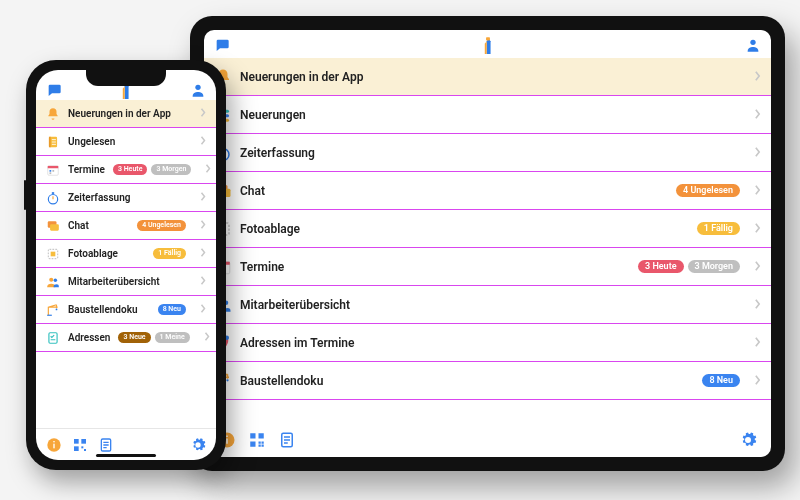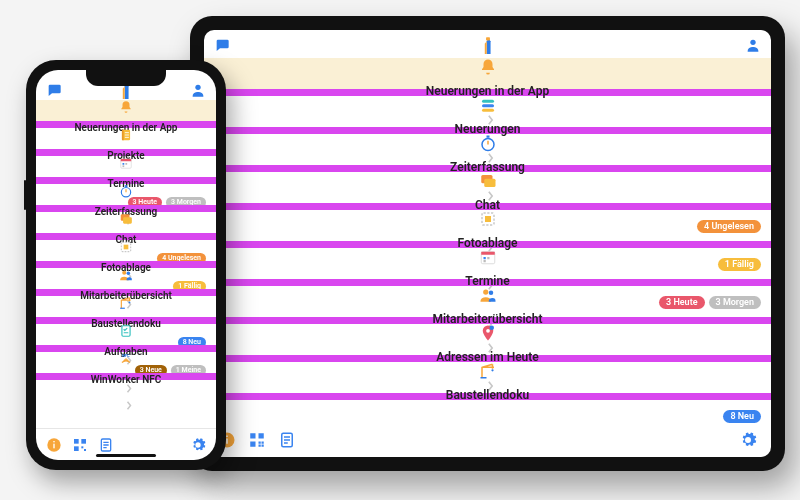--- a/index.html
+++ b/index.html
@@ -63,23 +63,22 @@
   .ic { display:inline-flex; align-items:center; justify-content:center; }
   .bubble-icon svg { width:16px; height:16px; }
   .profile-icon svg { width:16px; height:16px; }
   .logo-icon svg { width:16px; height:18px; }
 
   
   .list { flex:1 1 auto; overflow:hidden; }
   .row {
     display:flex; align-items:center; gap:8px;
     padding: 0 10px;
-    border-bottom: 7px solid #d946ef;
+    border-bottom: 1px solid #d946ef;
     position: relative;
-    flex-direction: column;
   }
   .phone .row { height: 28px; font-size: 10px; }
   .tablet .row { height: 38px; font-size: 12px; }
   .row.highlight { background: #faf0d5; }
   .row .label { font-weight: 600; color:#222; flex: 0 0 auto; }
   .row .badges { margin-left:auto; display:flex; gap:4px; align-items:center; }
   .chev { color:#c8c8c8; margin-left:6px; flex:0 0 auto; }
   .phone .chev svg { width:6px; height:9px; }
   .tablet .chev svg { width:7px; height:10px; }
 
@@ -251,21 +250,21 @@
             </svg></span>
         </div>
         <div class="row">
           <span class="ico">
             <svg viewBox="0 0 24 24">
               <path fill="#e9576b" d="M12 2a7 7 0 0 0-7 7c0 5 7 13 7 13s7-8 7-13a7 7 0 0 0-7-7z"></path>
               <circle cx="12" cy="9" r="2.5" fill="#fff"></circle>
               <circle cx="17" cy="5" r="3" fill="#2f7de8"></circle>
             </svg>
           </span>
-          <span class="label">Adressen im Heute</span>
+          <span class="label">Adressen im Termine</span>
           <span class="badges"></span>
           <span class="chev"><svg viewBox="0 0 8 12">
               <path fill="none" stroke="#c8c8c8" stroke-width="2" d="M2 1l4 5-4 5"></path>
             </svg></span>
         </div>
         <div class="row">
           <span class="ico">
             <svg viewBox="0 0 24 24">
               <path stroke="#f7a63a" stroke-width="2" fill="none" d="M4 21V7l14-4M4 7h16M18 3v6"></path>
               <rect x="2" y="20" width="8" height="2" fill="#2f7de8"></rect>
@@ -358,21 +357,21 @@
             </svg></span>
         </div>
         <div class="row">
           <span class="ico">
             <svg viewBox="0 0 24 24">
               <rect x="5" y="3" width="14" height="18" rx="2" fill="#f7bd3c"></rect>
               <rect x="5" y="3" width="3" height="18" fill="#e89a2a"></rect>
               <path stroke="#fff" stroke-width="1.5" d="M10 8h7M10 12h7M10 16h7"></path>
             </svg>
           </span>
-          <span class="label">Projekte</span>
+          <span class="label">Ungelesen</span>
           <span class="badges"></span>
           <span class="chev"><svg viewBox="0 0 8 12">
               <path fill="none" stroke="#c8c8c8" stroke-width="2" d="M2 1l4 5-4 5"></path>
             </svg></span>
         </div>
         <div class="row">
           <span class="ico">
             <svg viewBox="0 0 24 24">
               <rect x="3" y="5" width="18" height="16" rx="2" fill="#fff" stroke="#d0d0d0"></rect>
               <rect x="3" y="5" width="18" height="4" fill="#e9576b"></rect>
@@ -465,38 +464,25 @@
               <path fill="none" stroke="#c8c8c8" stroke-width="2" d="M2 1l4 5-4 5"></path>
             </svg></span>
         </div>
         <div class="row">
           <span class="ico">
             <svg viewBox="0 0 24 24">
               <rect x="5" y="3" width="14" height="18" rx="2" fill="#fff" stroke="#34c1bf" stroke-width="2"></rect>
               <path stroke="#34c1bf" stroke-width="2" fill="none" d="M8 9l2 2 4-4M8 15h8"></path>
             </svg>
           </span>
-          <span class="label">Aufgaben</span>
+          <span class="label">Adressen</span>
           <span class="badges">
             <span class="pill" style="background: #a16207;">3 Neue</span>
             <span class="pill" style="background: rgb(191, 191, 191);">1 Meine</span>
           </span>
-          <span class="chev"><svg viewBox="0 0 8 12">
-              <path fill="none" stroke="#c8c8c8" stroke-width="2" d="M2 1l4 5-4 5"></path>
-            </svg></span>
-        </div>
-        <div class="row">
-          <span class="ico">
-            <svg viewBox="0 0 24 24">
-              <path fill="none" stroke="#f7a63a" stroke-width="2" d="M5 18a10 10 0 0 1 14 0M8 15a6 6 0 0 1 8 0M11 12a2 2 0 0 1 2 0"></path>
-              <text x="5" y="8" font-size="7" fill="#2f7de8" font-weight="bold">NFC</text>
-            </svg>
-          </span>
-          <span class="label">WinWorker NFC</span>
-          <span class="badges"></span>
           <span class="chev"><svg viewBox="0 0 8 12">
               <path fill="none" stroke="#c8c8c8" stroke-width="2" d="M2 1l4 5-4 5"></path>
             </svg></span>
         </div>
       </div>
 
     <div class="toolbar">
       <div class="left">
         <span class="ic">
           <svg viewBox="0 0 24 24">

